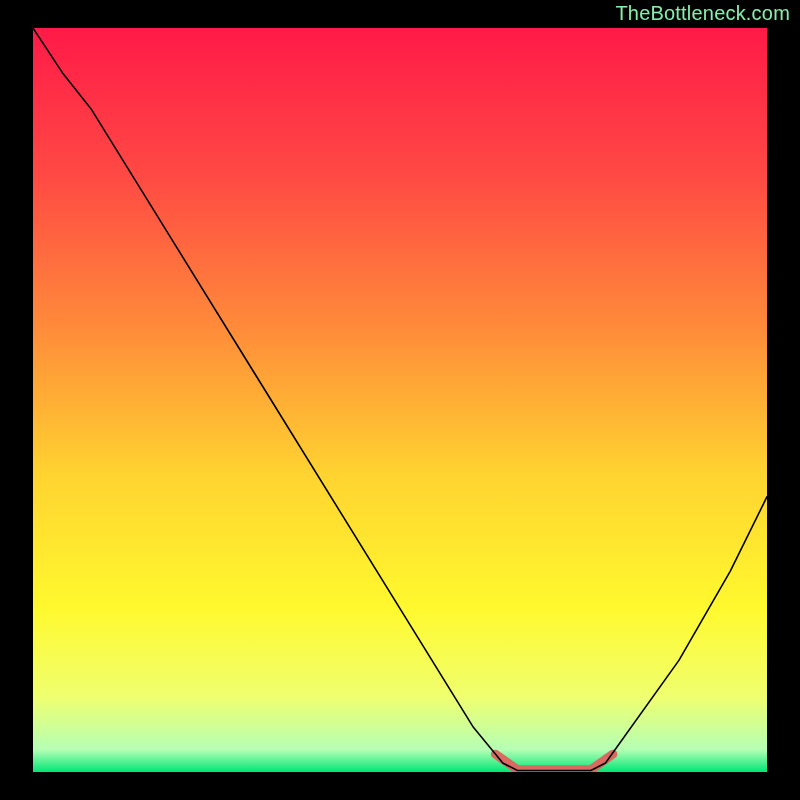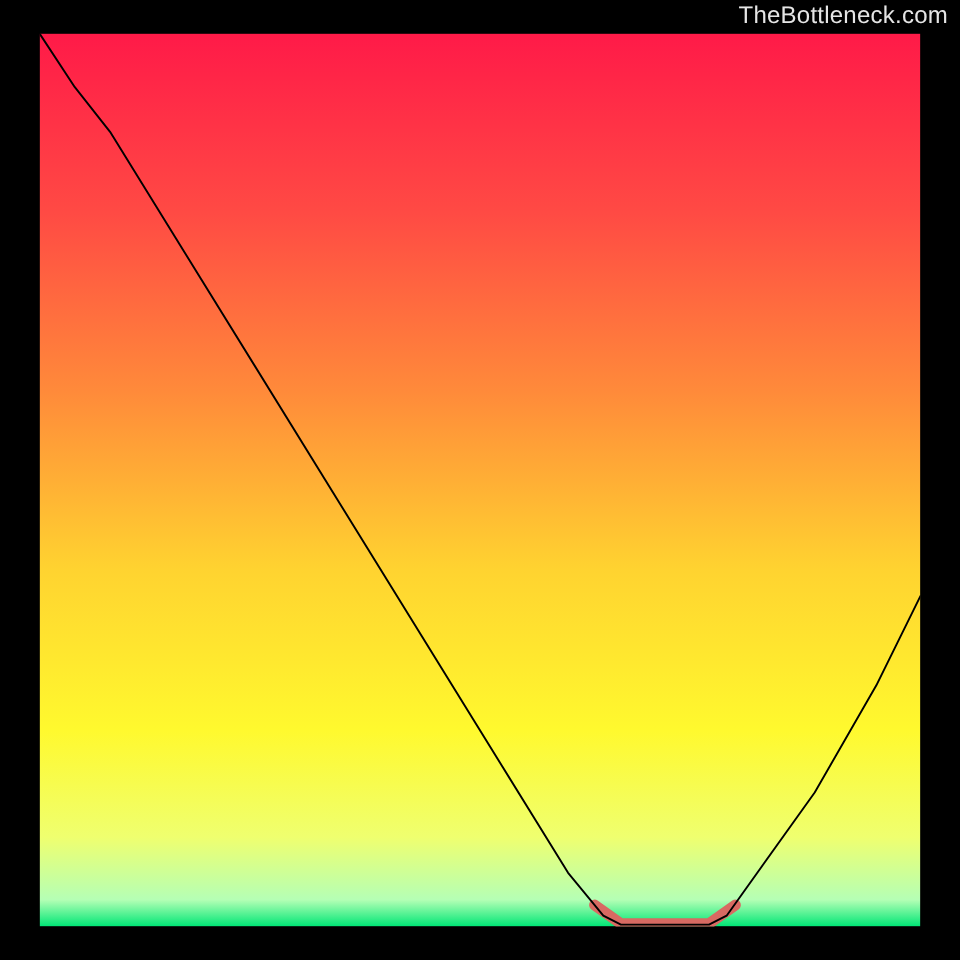--- a/index.html
+++ b/index.html
@@ -14,21 +14,21 @@
   .frame {
     position: relative;
     width: 800px;
     height: 800px;
     background: #000;
   }
   .watermark {
     position: absolute;
     top: 2px;
     right: 10px;
-    color: #e5e5e5;
+    color: #86efac;
     font-size: 20px;
     font-weight: 500;
     z-index: 10;
     letter-spacing: 0.2px;
     text-align: right;
   }
   .plot-container {
     position: absolute;
     left: 33px;
     right: 33px;

